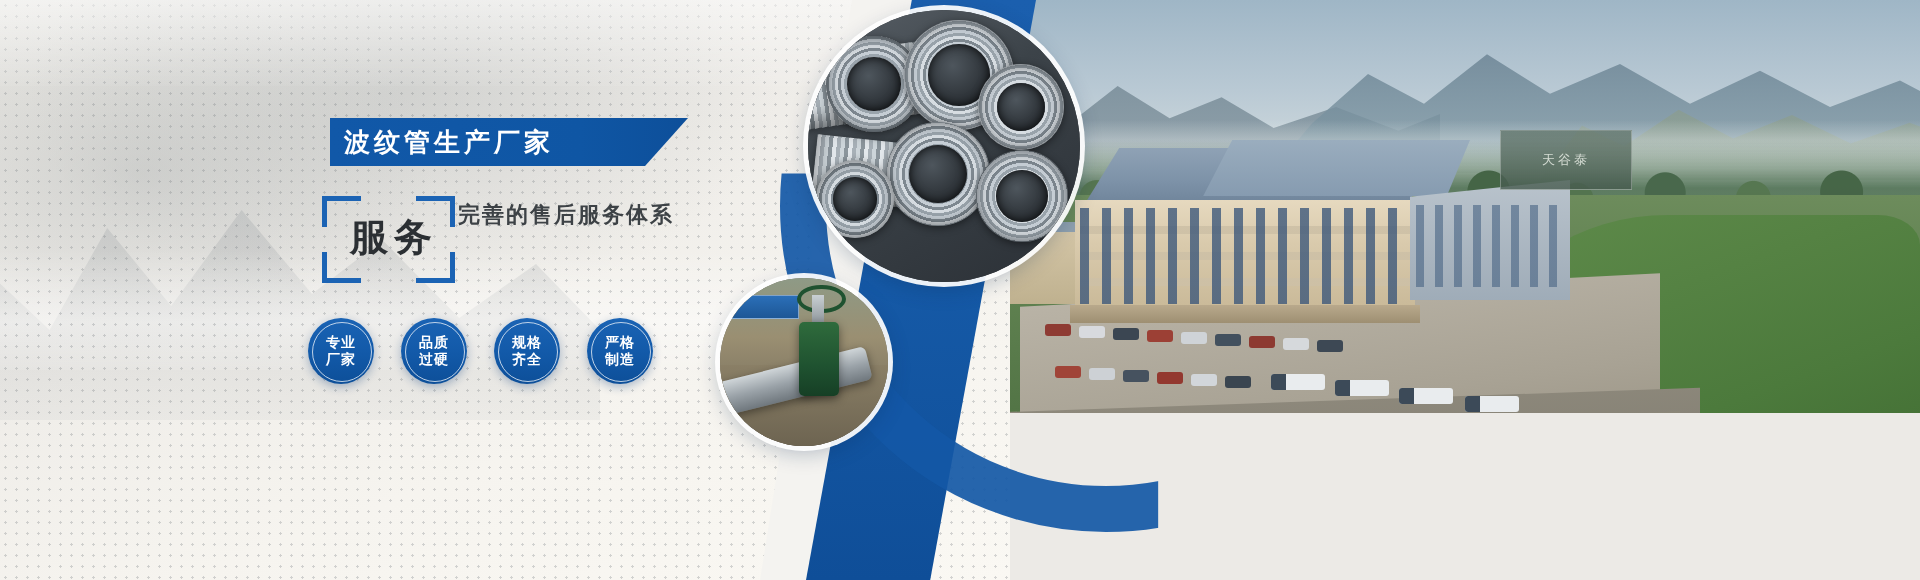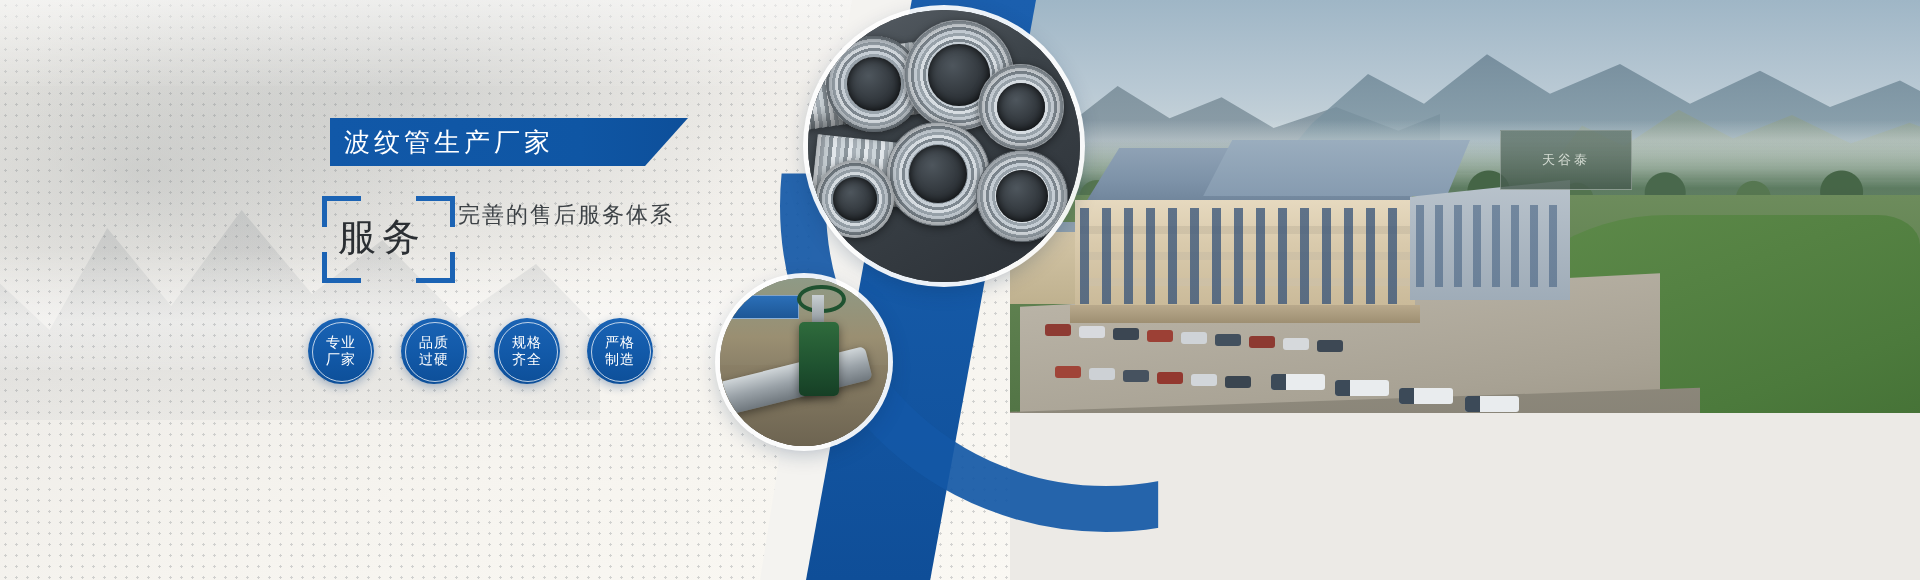--- a/index.html
+++ b/index.html
@@ -282,21 +282,21 @@
     position:absolute;left:0;top:250px;width:880px;height:120px;
     background:linear-gradient(180deg,rgba(255,255,255,0) 0%,rgba(255,255,255,.45) 60%,rgba(255,255,255,.1) 100%);
     z-index:3;
   }
   .top-strip{
     position:absolute;left:0;top:0;width:1010px;height:86px;
     background:linear-gradient(180deg,rgba(255,255,255,.55) 0%,rgba(255,255,255,.05) 100%);
     z-index:3;
   }
 
-  .content{position:absolute;left:0;top:0;width:1010px;height:580px;z-index:10;}
+  .content{position:absolute;left:0;top:0;width:1010px;height:580px;z-index:10;font-weight:bold;}
 
   
   .title-ribbon{
     position:absolute;left:330px;top:118px;width:358px;height:48px;
     background:linear-gradient(90deg,#1158a8 0%,#0f56a4 70%,#0d4f9a 100%);
     clip-path:polygon(0 0,100% 0,88% 100%,0 100%);
     display:flex;align-items:center;
   }
   .title-ribbon .t{
     color:#ffffff;font-size:26px;letter-spacing:4px;padding-left:14px;
@@ -304,21 +304,21 @@
   }
 
   
   .service-block{position:absolute;left:322px;top:196px;width:640px;height:82px;}
   .brk{position:absolute;width:34px;height:26px;}
   .brk-tl{left:0;top:0;border-left:5px solid #1b63b4;border-top:5px solid #1b63b4;}
   .brk-tr{left:94px;top:0;border-right:5px solid #1b63b4;border-top:5px solid #1b63b4;}
   .brk-bl{left:0;top:56px;border-left:5px solid #1b63b4;border-bottom:5px solid #1b63b4;}
   .brk-br{left:94px;top:56px;border-right:5px solid #1b63b4;border-bottom:5px solid #1b63b4;}
   .service-word{
-    position:absolute;left:4px;top:12px;width:112px;
+    position:absolute;left:16px;top:12px;width:112px;
     font-size:38px;letter-spacing:6px;color:#2b2f33;line-height:58px;
     text-align:center;
   }
   .svc-lines{position:absolute;left:136px;top:4px;}
   .svc-l1{font-size:22px;color:#3d4246;letter-spacing:2px;line-height:30px;}
   .svc-l2{font-size:28px;color:#1457a4;letter-spacing:2px;line-height:40px;margin-top:2px;}
 
   
   .badges{position:absolute;left:308px;top:318px;width:420px;height:90px;}
   .badge{

